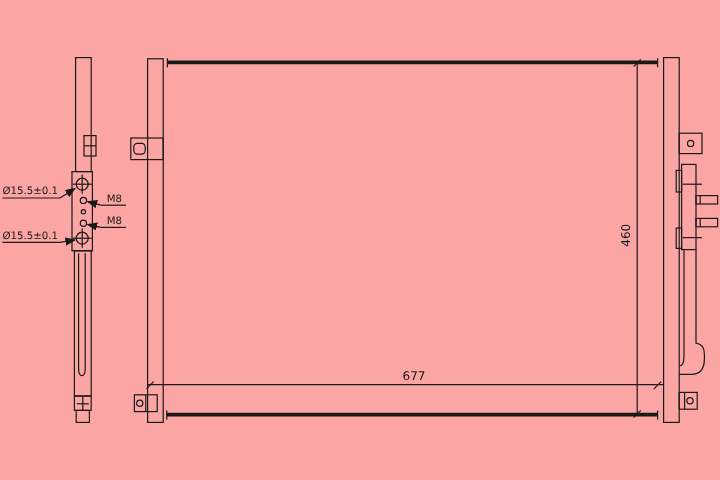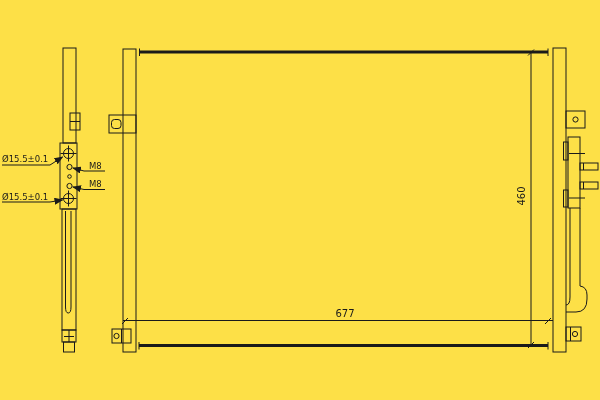--- a/index.html
+++ b/index.html
@@ -1,16 +1,16 @@
 <!DOCTYPE html>
 <html><head>
 <meta charset="utf-8">
 <style>
   html,body{margin:0;padding:0;background:#fff;}
-  .canvas{position:relative;width:600px;height:400px;background:#fde047;overflow:hidden;
+  .canvas{position:relative;width:600px;height:400px;background:#fca5a5;overflow:hidden;
           font-family:"DejaVu Sans", sans-serif;}
   svg{display:block;}
   .ln{stroke:#1a1a1a;stroke-width:1;fill:none;}
   .thick{stroke:#1a1a1a;stroke-width:3;fill:none;}
   .txt{fill:#1a1a1a;font-family:"DejaVu Sans", sans-serif;font-size:8.5px;}
   .dimtxt{fill:#1a1a1a;font-family:"DejaVu Sans", sans-serif;font-size:10px;}
 </style>
 </head>
 <body>
 

